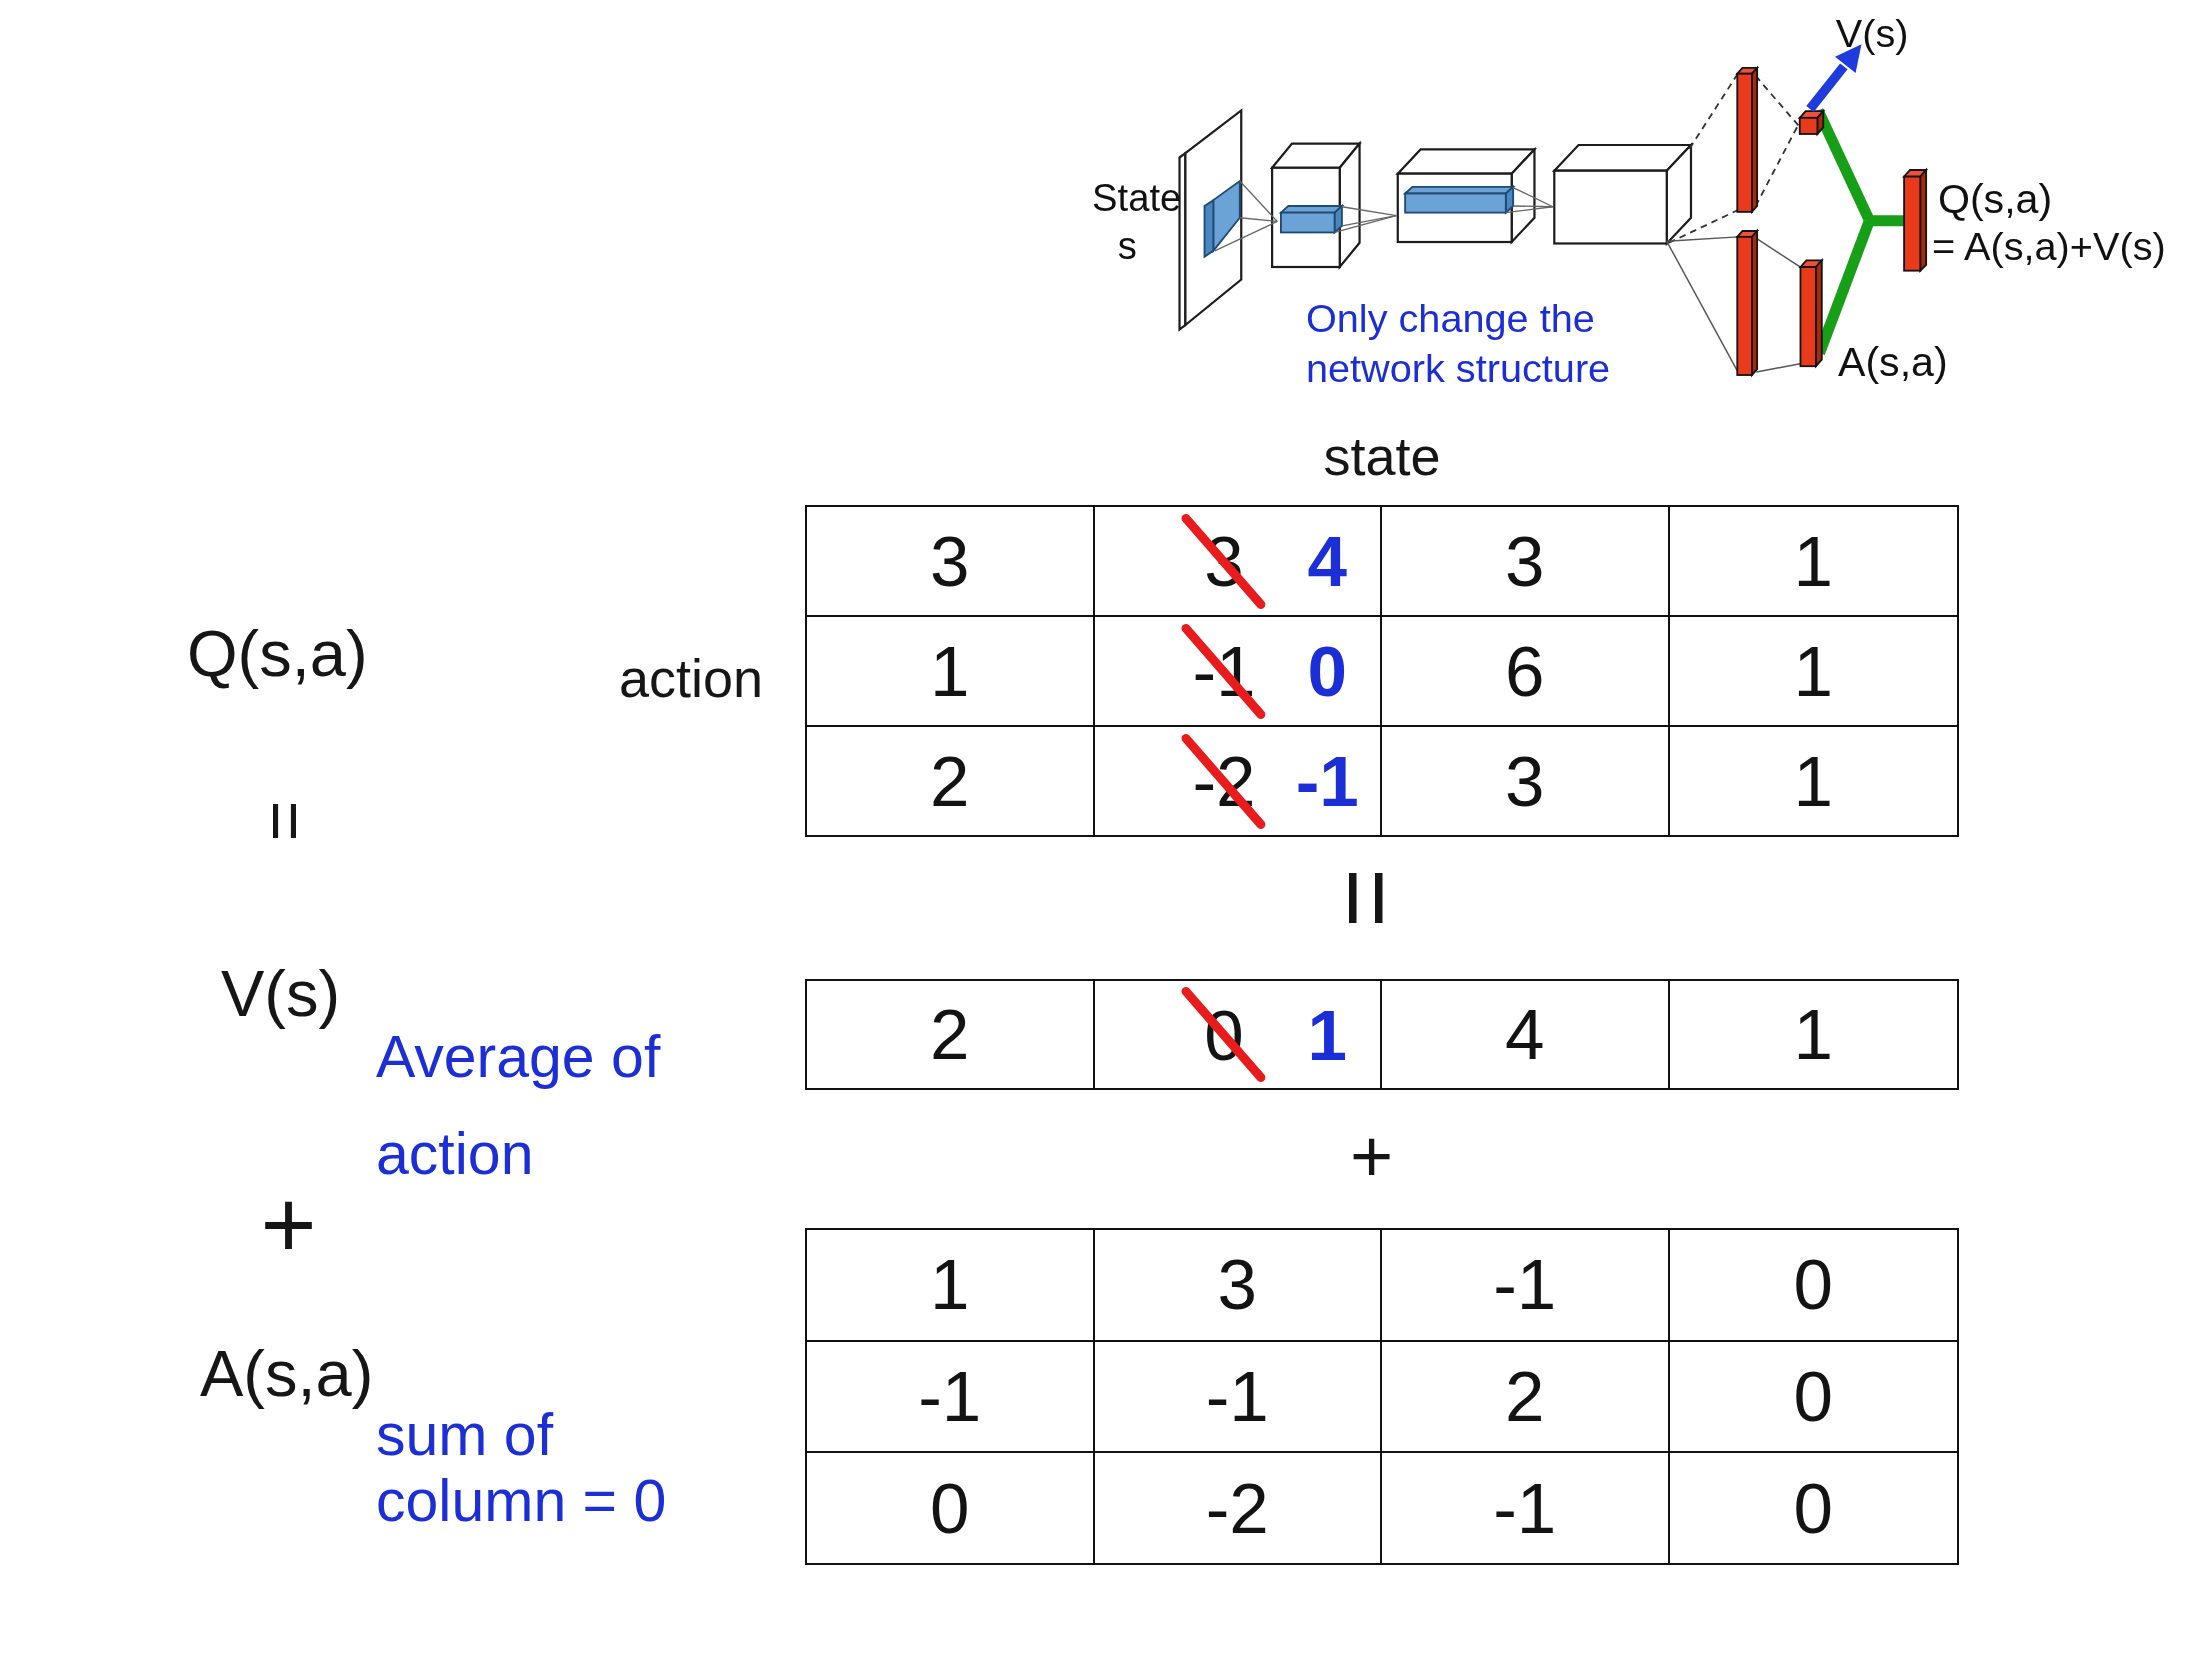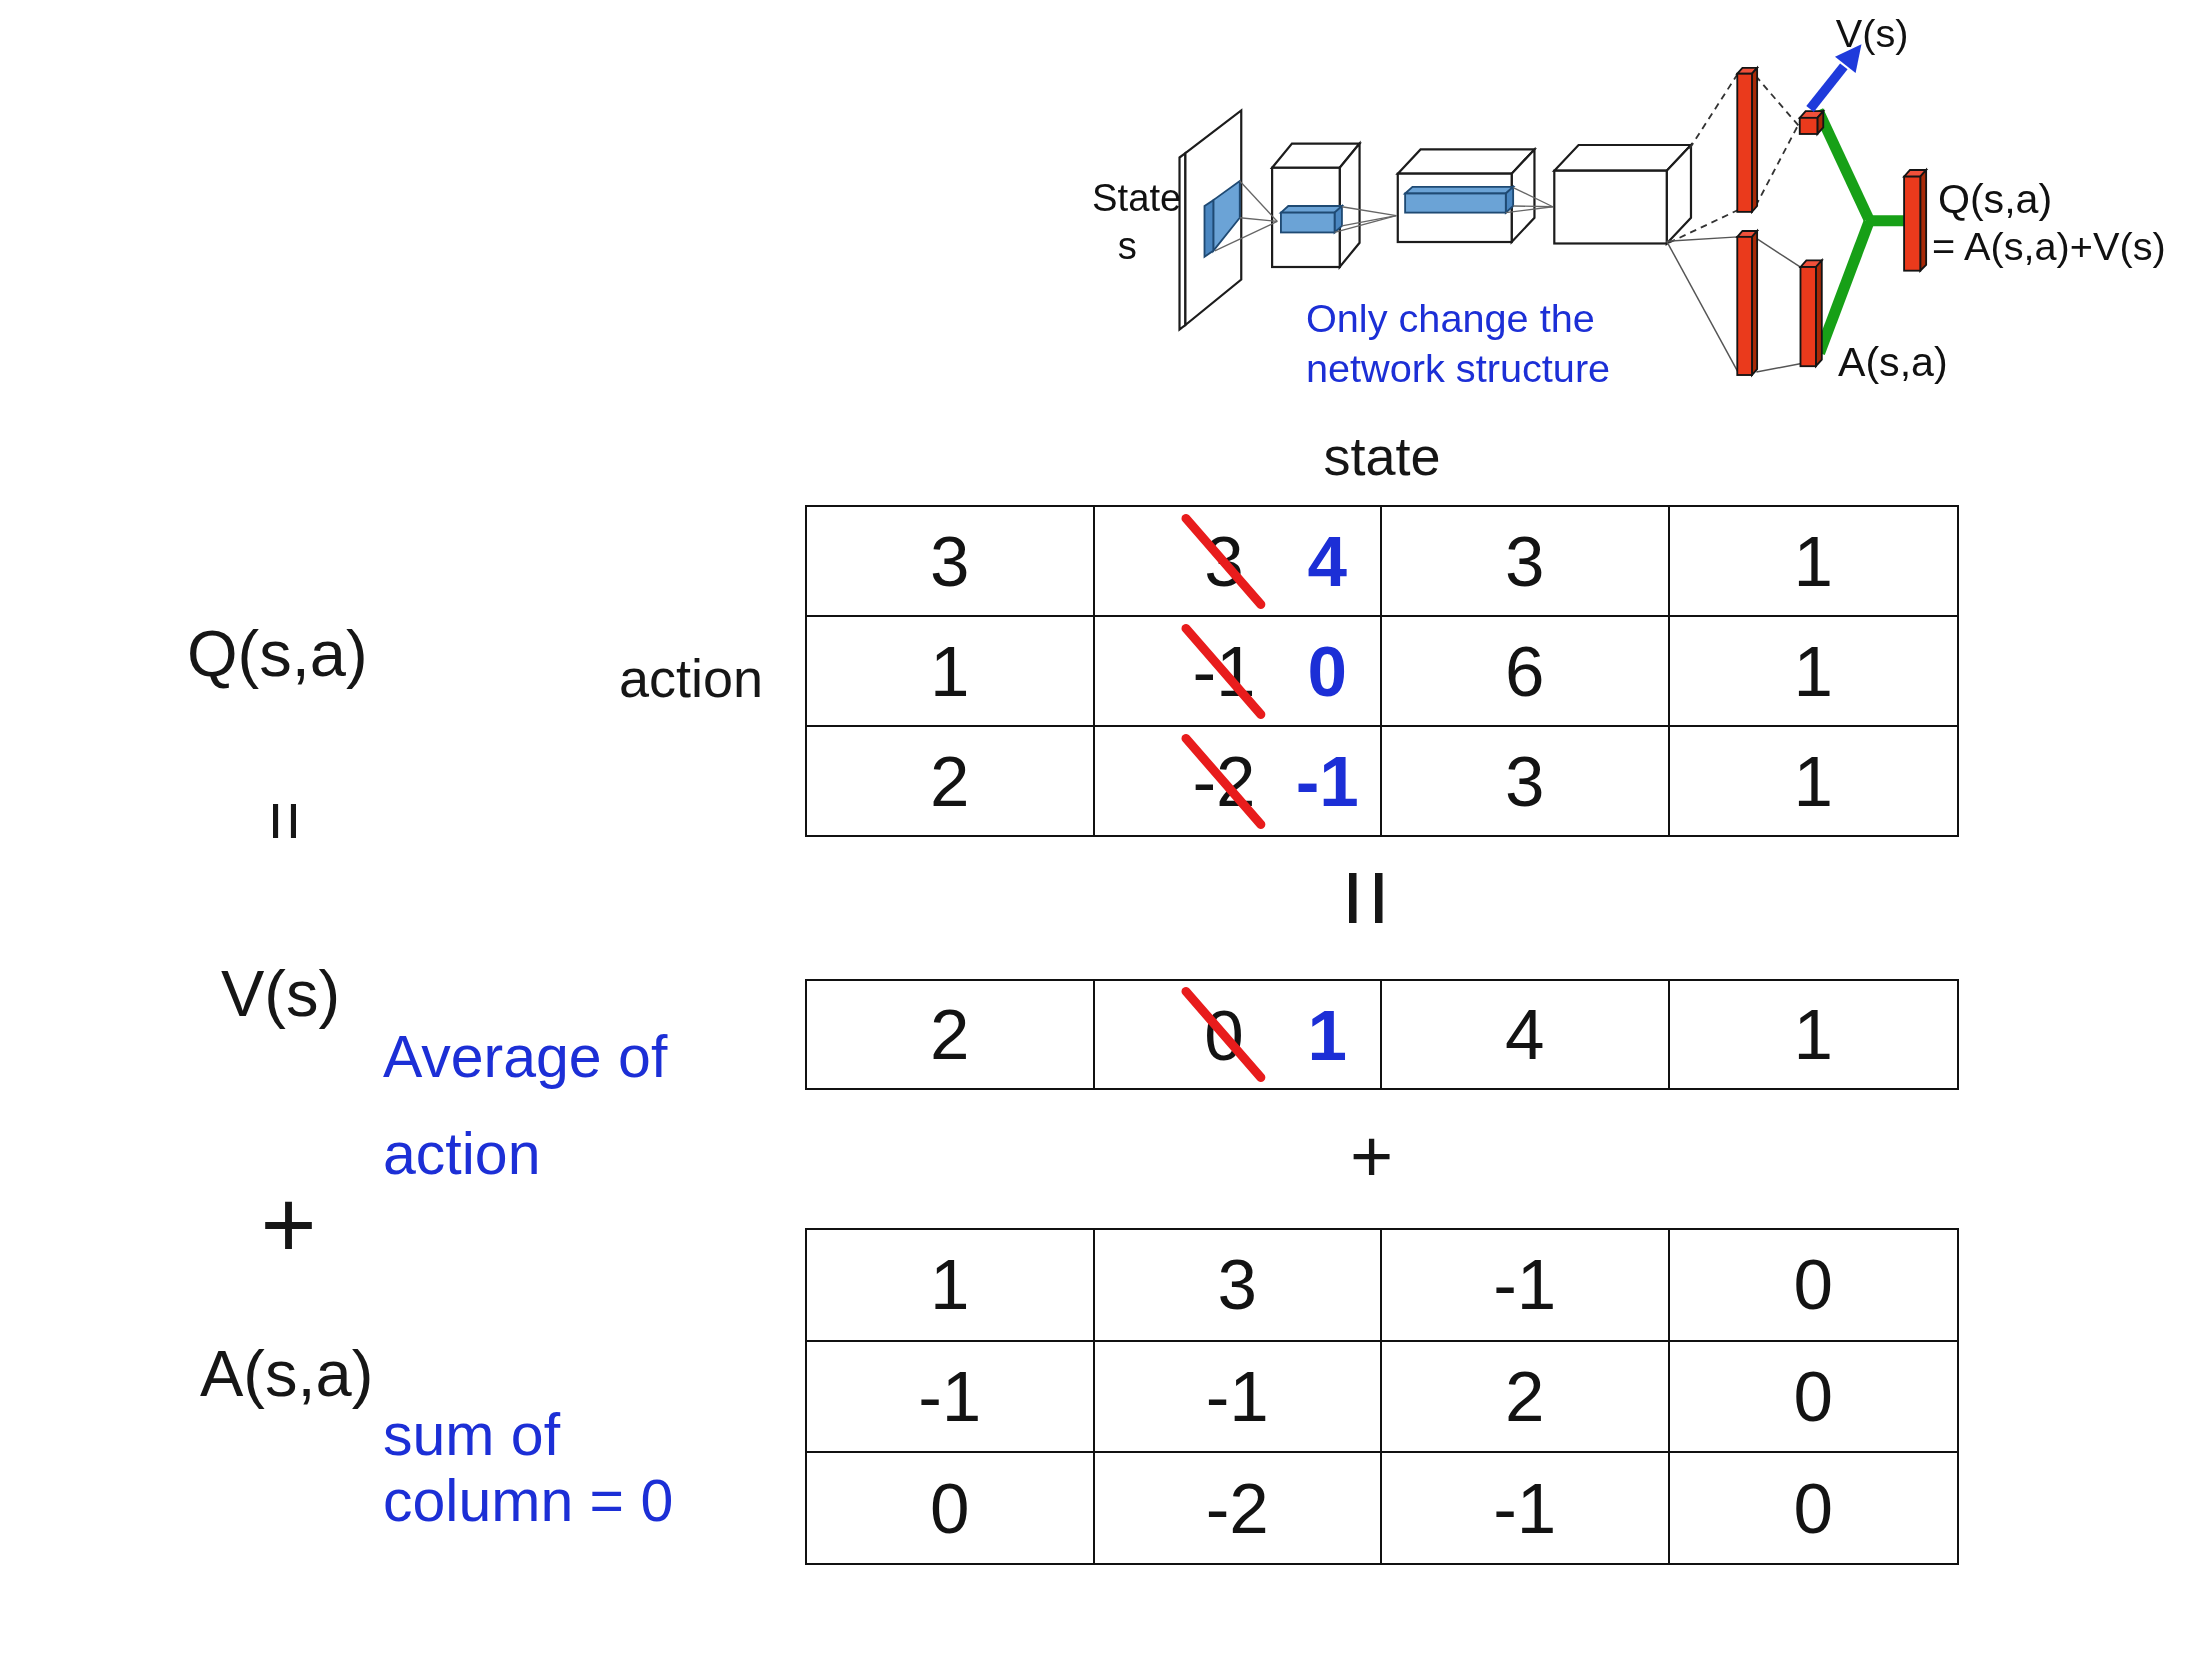--- a/index.html
+++ b/index.html
@@ -18,21 +18,21 @@
     --wire:#1c1c1c;
   }
   html,body{margin:0;padding:0;background:#888;}
   #slide{
     position:relative;width:2205px;height:1654px;background:#ffffff;
     font-family:"Liberation Sans", sans-serif;color:var(--ink);overflow:hidden;
   }
   .abs{position:absolute;}
   .title{font-size:114px;letter-spacing:2.2px;color:var(--ink);white-space:nowrap;}
   .lbl{white-space:nowrap;color:var(--ink);}
-  .blue-note{color:var(--blue-note);white-space:nowrap;margin-left:7px;}
+  .blue-note{color:var(--blue-note);white-space:nowrap;}
   
   .mtable{position:absolute;display:grid;border:2.9px solid #111;background:#fff;box-sizing:border-box;}
   .grid4{grid-template-columns:repeat(4,1fr);}
   .mtable .cell{
     position:relative;display:flex;align-items:center;justify-content:center;
     font-size:71px;color:var(--digit);
     border-right:2.2px solid #111;border-bottom:2.9px solid #111;box-sizing:border-box;
   }
   .mtable .cell:nth-child(4n){border-right:none;}
   .mtable.rows3 .cell:nth-child(n+9){border-bottom:none;}

